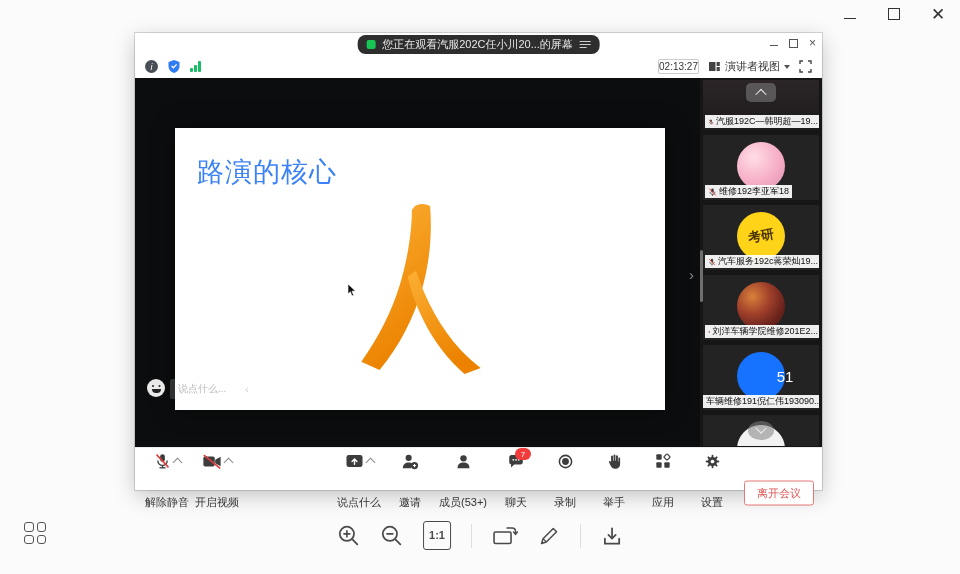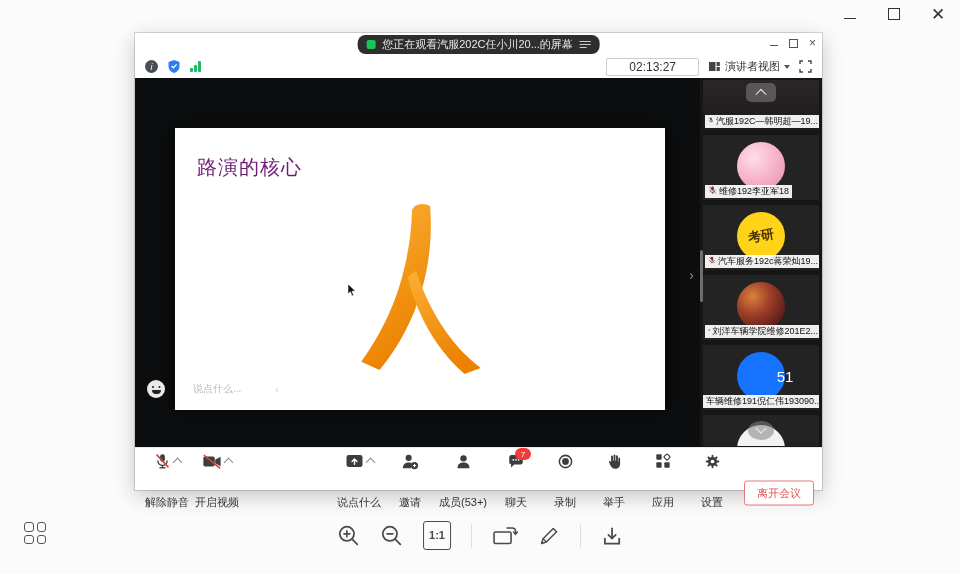--- a/index.html
+++ b/index.html
@@ -35,36 +35,36 @@
   .m-winctrl .wc{color:#555;cursor:pointer;display:flex;align-items:center;justify-content:center;height:12px;}
   .wc-min{width:8px;border-top:1.3px solid #555;height:0;margin-top:5px;}
   .wc-max{width:7px;height:7px;border:1.2px solid #555;}
   .wc-close{font-size:12px;line-height:1;}
   .m-statusbar{height:23px;display:flex;align-items:center;padding:0 10px;gap:9px;flex:none;background:#fff;}
   .info-circ{width:13px;height:13px;border-radius:50%;background:#4a4f56;color:#fff;font-size:9px;
              display:flex;align-items:center;justify-content:center;font-style:italic;cursor:pointer;}
   .sig-bars{display:flex;align-items:flex-end;gap:1.5px;height:11px;cursor:pointer;}
   .sig-bars i{width:2.6px;background:#19bd65;border-radius:1px;display:block;}
   .spacer{flex:1;}
-  .timer-box{border:1px solid #ccc;border-radius:2px;padding:1px 22px;font-size:12px;color:#333;}
+  .timer-box{border:1px solid #ccc;border-radius:2px;padding:1px 0;font-size:10px;color:#333;}
   .view-mode{display:flex;align-items:center;gap:4px;font-size:11px;color:#333;cursor:pointer;}
   .caret-down{width:0;height:0;border-left:3.5px solid transparent;border-right:3.5px solid transparent;
               border-top:4px solid #555;}
   
   .m-content{flex:1;display:flex;background:#0c0d0e;min-height:0;position:relative;}
   .stage{flex:1;position:relative;background:#0c0d0e;overflow:hidden;}
   .slide{position:absolute;left:40px;top:50px;width:490px;height:282px;background:#fff;
          box-shadow:0 0 18px rgba(0,0,0,.5);}
-  .slide-title{position:absolute;left:22px;top:26px;font-size:20px;color:#701a75;letter-spacing:1px;}
+  .slide-title{position:absolute;left:22px;top:26px;font-size:27px;color:#3b82f6;letter-spacing:1px;}
   .glyph-wrap{position:absolute;left:50%;top:74px;transform:translateX(-50%);width:130px;}
   .glyph-wrap svg{display:block;}
   .glyph-refl{transform:scaleY(-1);opacity:.2;margin-top:-8px;
               -webkit-mask-image:linear-gradient(to bottom,rgba(0,0,0,.85) 0%,transparent 26%);
               mask-image:linear-gradient(to bottom,rgba(0,0,0,.85) 0%,transparent 26%);}
-  .chat-overlay{position:absolute;left:12px;top:301px;display:flex;align-items:center;gap:20px;}
+  .chat-overlay{position:absolute;left:12px;top:301px;display:flex;align-items:flex-start;gap:5px;}
   .emoji-btn{width:18px;height:18px;border-radius:50%;background:#e9e9e9;position:relative;cursor:pointer;flex:none;}
   .emoji-btn:before{content:"";position:absolute;left:4.5px;top:5.5px;width:2.5px;height:2.5px;border-radius:50%;background:#222;box-shadow:6.5px 0 0 #222;}
   .emoji-btn:after{content:"";position:absolute;left:4.5px;top:10px;width:9px;height:4px;border-radius:0 0 8px 8px;background:#222;}
   .chat-pill{height:20px;background:rgba(255,255,255,.16);border-radius:2px;color:#b9b9b9;font-size:10px;
              display:flex;align-items:center;padding:0 8px;min-width:48px;cursor:text;}
   .chat-collapse{height:20px;width:15px;background:rgba(255,255,255,.12);border-radius:2px;color:#cfcfcf;
                  font-size:11px;display:flex;align-items:center;justify-content:center;cursor:pointer;}
   .stage-next{position:absolute;right:6px;top:188px;color:#8b8b8b;font-size:15px;cursor:pointer;}
   .cursor-arrow{position:absolute;left:212px;top:206px;}
   
@@ -84,21 +84,21 @@
   .av-blue span{font-size:15px;color:#fff;margin-left:48px;}
   .av-white{background:#f2f2f2;top:10px;}
   .scroll-chev{position:absolute;left:50%;transform:translateX(-50%);background:rgba(130,130,130,.55);
                display:flex;align-items:center;justify-content:center;cursor:pointer;}
   .chev-up{top:3px;width:30px;height:19px;border-radius:5px;}
   .chev-dn{top:6px;width:26px;height:19px;border-radius:50%;}
   .chev-i{width:7px;height:7px;border-left:1.6px solid #eee;border-top:1.6px solid #eee;}
   .chev-i.up{transform:rotate(45deg) translate(1px,1px);}
   .chev-i.dn{transform:rotate(225deg) translate(2px,2px);}
   .name-tag{position:absolute;left:2px;bottom:2px;max-width:110px;background:rgba(255,255,255,.93);
-            color:#111;font-size:9px;line-height:13px;padding:0 3px;display:flex;align-items:flex-start;gap:2px;
+            color:#111;font-size:9px;line-height:13px;padding:0 3px;display:flex;align-items:center;gap:2px;
             white-space:nowrap;overflow:hidden;}
   .name-tag.full{left:0;bottom:2px;max-width:116px;}
   
   .m-toolbar{height:42px;background:#fff;border-top:1px solid #ececec;position:relative;flex:none;}
   .tb-left{position:absolute;left:10px;top:4px;display:flex;gap:6px;}
   .tb-center{position:absolute;left:202px;top:4px;display:flex;gap:9px;}
   .tb-btn{min-width:40px;display:flex;flex-direction:column;align-items:center;gap:1px;cursor:pointer;}
   .tb-btn .lbl{font-size:11px;color:#333;white-space:nowrap;margin-top:24px;}
   .ico-row{display:flex;align-items:center;gap:3px;height:18px;}
   .mini-chev{width:6px;height:6px;border-left:1.4px solid #888;border-top:1.4px solid #888;

